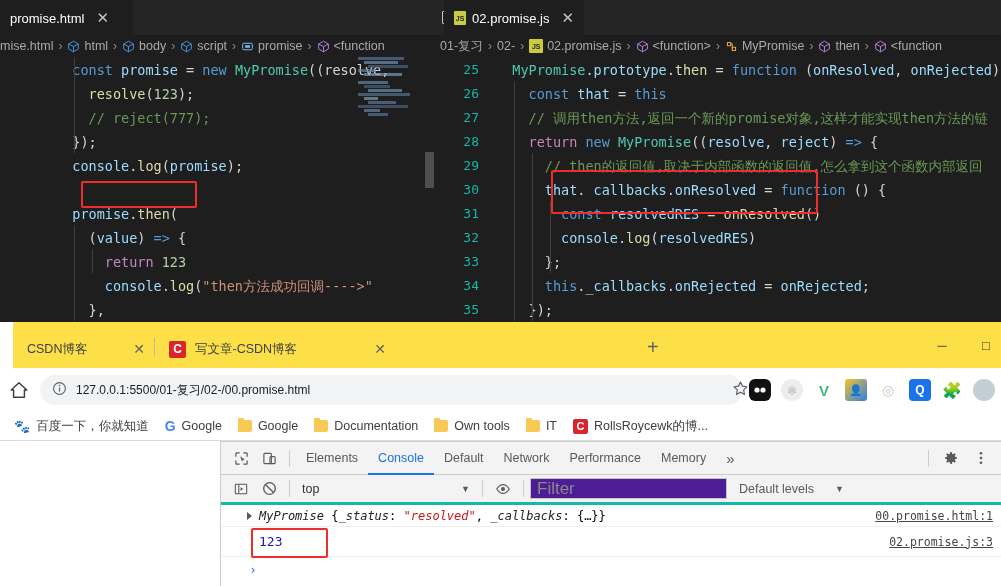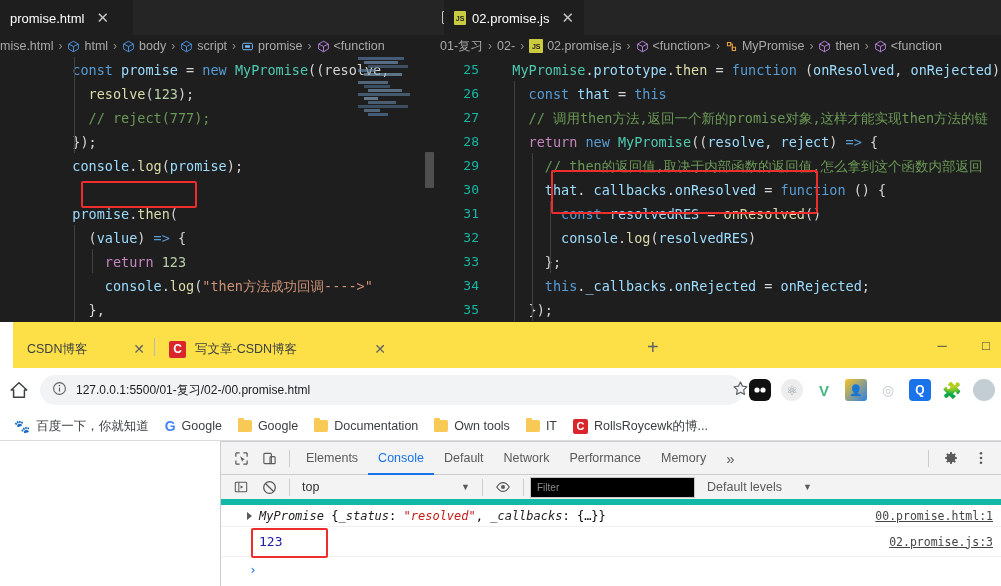--- a/index.html
+++ b/index.html
@@ -153,30 +153,30 @@
     font-size: 12.5px; color: #5a5a5a; padding-left: 6px;
   }
   .dt-icobtn { width: 28px; height: 26px; display:flex; align-items:center; justify-content:center; }
   .dt-vsep { width:1px; height:17px; background:#cdcdcd; margin: 0 6px; }
   .dt-tab { padding: 0 10px; height: 33px; display:flex; align-items:center; }
   .dt-tab.active { color: #1a73e8; box-shadow: inset 0 -2px 0 #1a73e8; }
   .dt-right { margin-left:auto; display:flex; align-items:center; gap:2px; padding-right:6px; }
 
   .dt-console-bar {
     height: 30px; display:flex; align-items:center; gap: 0px;
-    border-bottom: 6px solid #14b8a6; background:#f3f3f3;
+    border-bottom: 3px solid #14b8a6; background:#f3f3f3;
     font-size: 12.5px; color:#5a5a5a; padding-left: 6px;
   }
   .ctx-select {
     display:flex; align-items:center; justify-content:space-between;
     width: 180px; height: 22px; padding: 0 6px; font-size:12.5px; color:#333;
   }
   .filter-input {
-    width: 165px; height: 21px; border: 1px solid #c6c6c6; background:#000000;
-    padding: 0 6px; font-size: 10px; color: #8a8a8a;
+    width: 197px; height: 21px; border: 1px solid #c6c6c6; background:#4c1d95;
+    padding: 0 6px; font-size: 17px; color: #8a8a8a;
     display:flex; align-items:center;
   }
   .levels { display:flex; align-items:center; gap:21px; padding-left: 12px; }
 
   .console-area { position:absolute; left:0; right:0; top:63px; bottom:0; background:#fff; overflow:hidden; }
   .c-row {
     position: relative; min-height: 22px; display:flex; align-items:center;
     border-bottom: 1px solid #f0f0f0; font-family: "DejaVu Sans Mono", monospace;
     font-size: 12px; padding-left: 24px; padding-right: 8px;
   }

